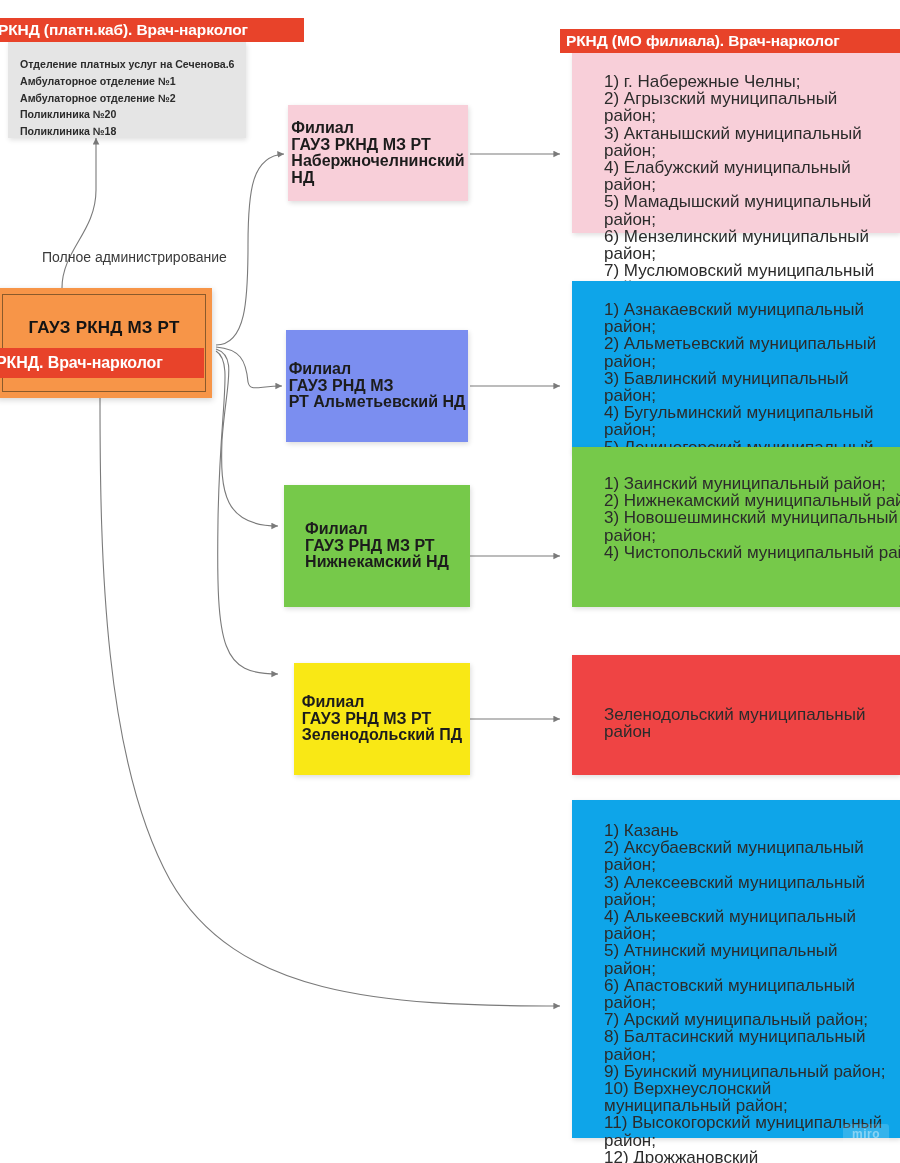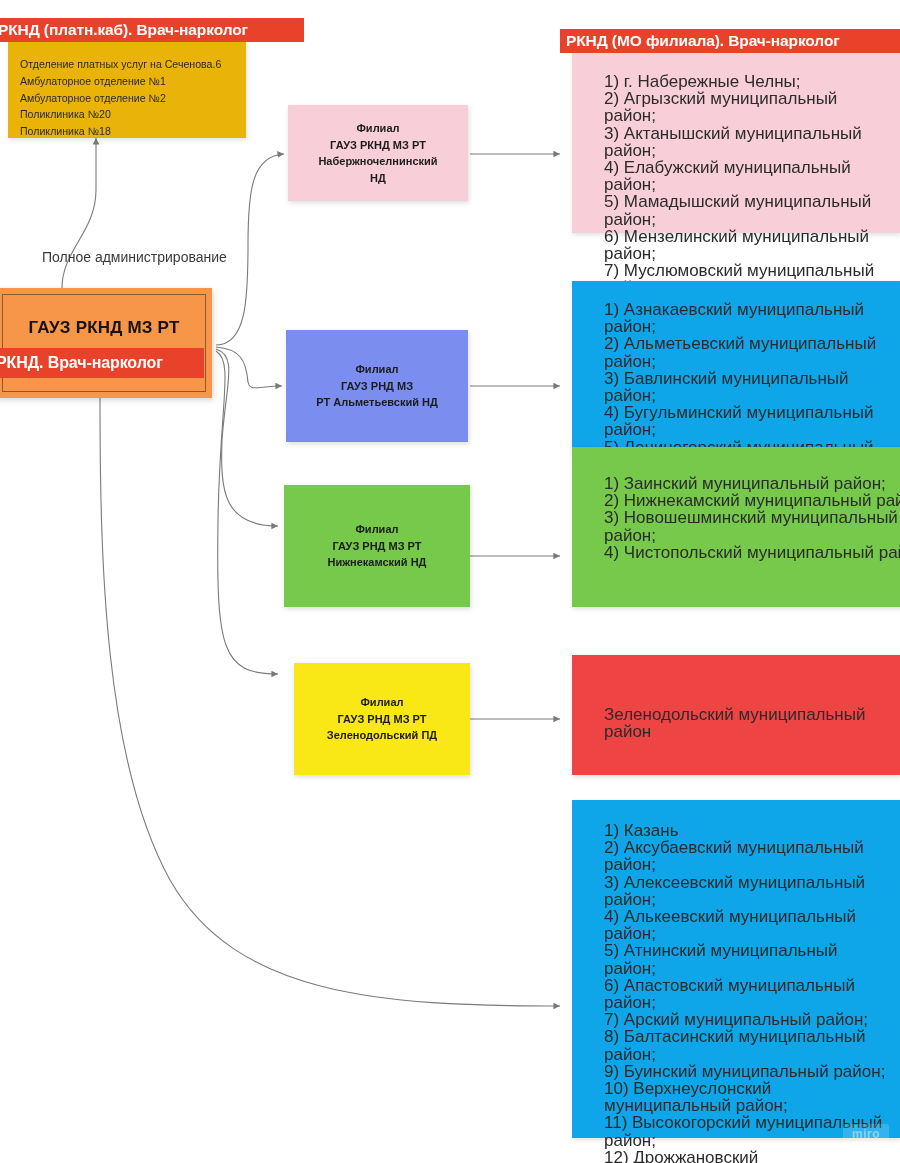--- a/index.html
+++ b/index.html
@@ -42,35 +42,36 @@
     white-space: pre-line;
   }
 
   
   .unitbox {
     position: absolute;
     z-index: 3;
     display: flex;
     align-items: center;
     justify-content: center;
-    text-align: center;
-    font-weight: bold;
-    font-size: 11px;
+    text-align: left;
+    font-weight: bold;
+    font-size: 16px;
     line-height: 16.5px;
     color: #1c1c1c;
     white-space: pre-line;
     box-shadow: 1px 2px 5px rgba(0,0,0,0.14);
   }
 
   
   #services-box {
     position: absolute;
-    background: #eab308;
+    background: #e5e5e5;
     z-index: 3;
     box-shadow: 1px 2px 5px rgba(0,0,0,0.12);
+    font-weight: bold;
   }
   #services-box .lines {
     font-size: 10.6px;
     line-height: 16.8px;
     color: #2b2b2b;
     padding: 14px 10px 10px 12px;
     white-space: pre-line;
   }
 
   

